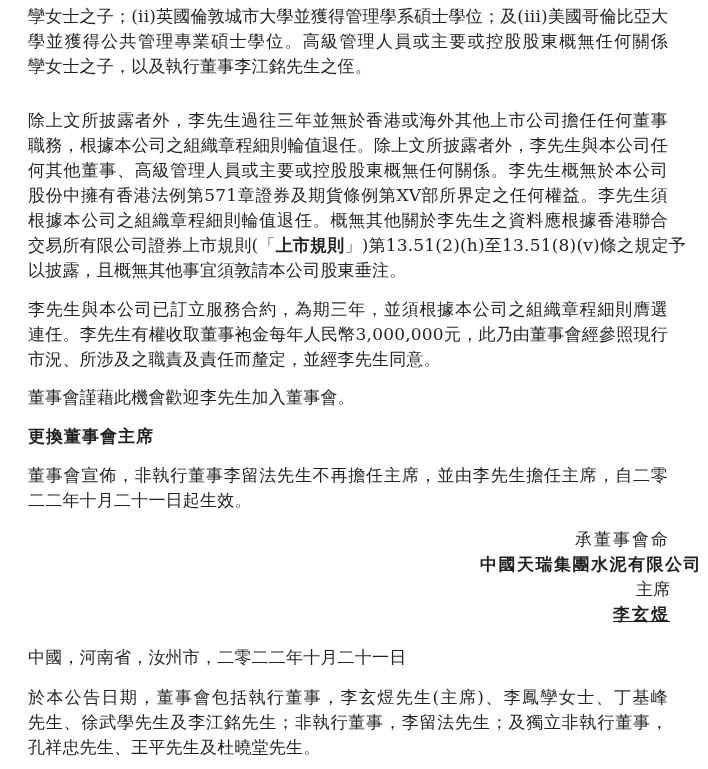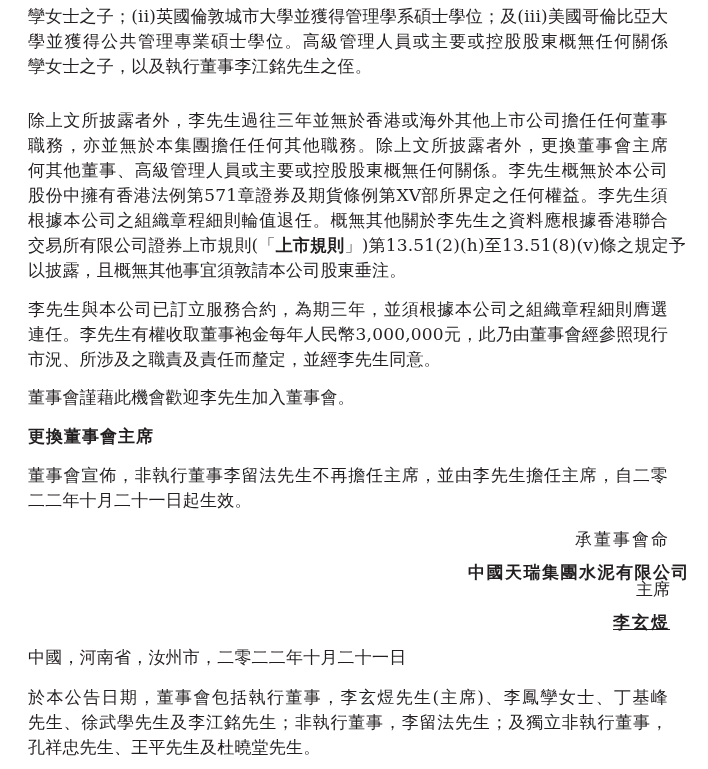--- a/index.html
+++ b/index.html
@@ -12,54 +12,54 @@
     .line {
       position: absolute; left: 28px; width: 640px;
       white-space: nowrap; line-height: 24px; height: 24px;
       text-align: justify; text-align-last: justify;
       letter-spacing: 0.2px;
     }
     .line.last { text-align-last: left; }
     .heading { font-weight: bold; letter-spacing: 1px; }
     .italic { }
     .center { position: absolute; white-space: nowrap; text-align: right; left: 440px; width: 250px; line-height: 24px; height: 24px; }
-    .bold { font-weight: bold; margin-top: 8px; }
+    .bold { font-weight: bold; }
     .wide { letter-spacing: 2px; }
   </style>
 </head>
 <body>
 
 <div>
 
   <div class="line" style="top:4px">孿女士之子；(ii)英國倫敦城市大學並獲得管理學系碩士學位；及(iii)美國哥倫比亞大</div>
   <div class="line" style="top:29px">學並獲得公共管理專業碩士學位。高級管理人員或主要或控股股東概無任何關係</div>
   <div class="line last" style="top:54px">孿女士之子，以及執行董事李江銘先生之侄。</div>
 
   <div class="line" style="top:108px">除上文所披露者外，李先生過往三年並無於香港或海外其他上市公司擔任任何董事</div>
-  <div class="line" style="top:133px">職務，亦並無於本集團擔任任何其他職務。除上文所披露者外，更換董事會主席</div>
+  <div class="line" style="top:133px">職務，根據本公司之組織章程細則輪值退任。除上文所披露者外，李先生與本公司任</div>
   <div class="line" style="top:158px">何其他董事、高級管理人員或主要或控股股東概無任何關係。李先生概無於本公司</div>
   <div class="line" style="top:183px">股份中擁有香港法例第571章證券及期貨條例第XV部所界定之任何權益。李先生須</div>
   <div class="line" style="top:208px">根據本公司之組織章程細則輪值退任。概無其他關於李先生之資料應根據香港聯合</div>
   <div class="line" style="top:233px"><span>交易所有限公司證券上市規則(「</span><span class="bold">上市規則</span><span>」)第13.51(2)(h)至13.51(8)(v)條之規定予</span></div>
   <div class="line last" style="top:258px">以披露，且概無其他事宜須敦請本公司股東垂注。</div>
 
   <div class="line" style="top:297px">李先生與本公司已訂立服務合約，為期三年，並須根據本公司之組織章程細則膺選</div>
   <div class="line" style="top:322px">連任。李先生有權收取董事袍金每年人民幣3,000,000元，此乃由董事會經參照現行</div>
   <div class="line last" style="top:347px">市況、所涉及之職責及責任而釐定，並經李先生同意。</div>
 
   <div class="line last" style="top:385px">董事會謹藉此機會歡迎李先生加入董事會。</div>
 
   <div class="line last heading" style="top:424px">更換董事會主席</div>
 
   <div class="line" style="top:463px">董事會宣佈，非執行董事李留法先生不再擔任主席，並由李先生擔任主席，自二零</div>
   <div class="line last" style="top:488px">二二年十月二十一日起生效。</div>
 
   <div>
     <div class="center wide" style="top:527px; left:470px; width:200px;">承董事會命</div>
-    <div class="center bold" style="top:552px; left:440px; width:250px; letter-spacing:1.5px;">中國天瑞集團水泥有限公司</div>
+    <div class="center bold" style="top:552px; left:452px; width:250px; letter-spacing:1.5px;">中國天瑞集團水泥有限公司</div>
     <div class="center italic" style="top:577px; left:470px; width:200px;">主席</div>
     <div class="center bold wide" style="top:602px; left:470px; width:200px;text-decoration:underline;">李玄煜</div>
   </div>
 
   <div class="line last" style="top:645px">中國，河南省，汝州市，二零二二年十月二十一日</div>
 
   <div class="line italic" style="top:685px">於本公告日期，董事會包括執行董事，李玄煜先生(主席)、李鳳孿女士、丁基峰</div>
   <div class="line italic" style="top:710px">先生、徐武學先生及李江銘先生；非執行董事，李留法先生；及獨立非執行董事，</div>
   <div class="line italic last" style="top:735px">孔祥忠先生、王平先生及杜曉堂先生。</div>
 </div>

